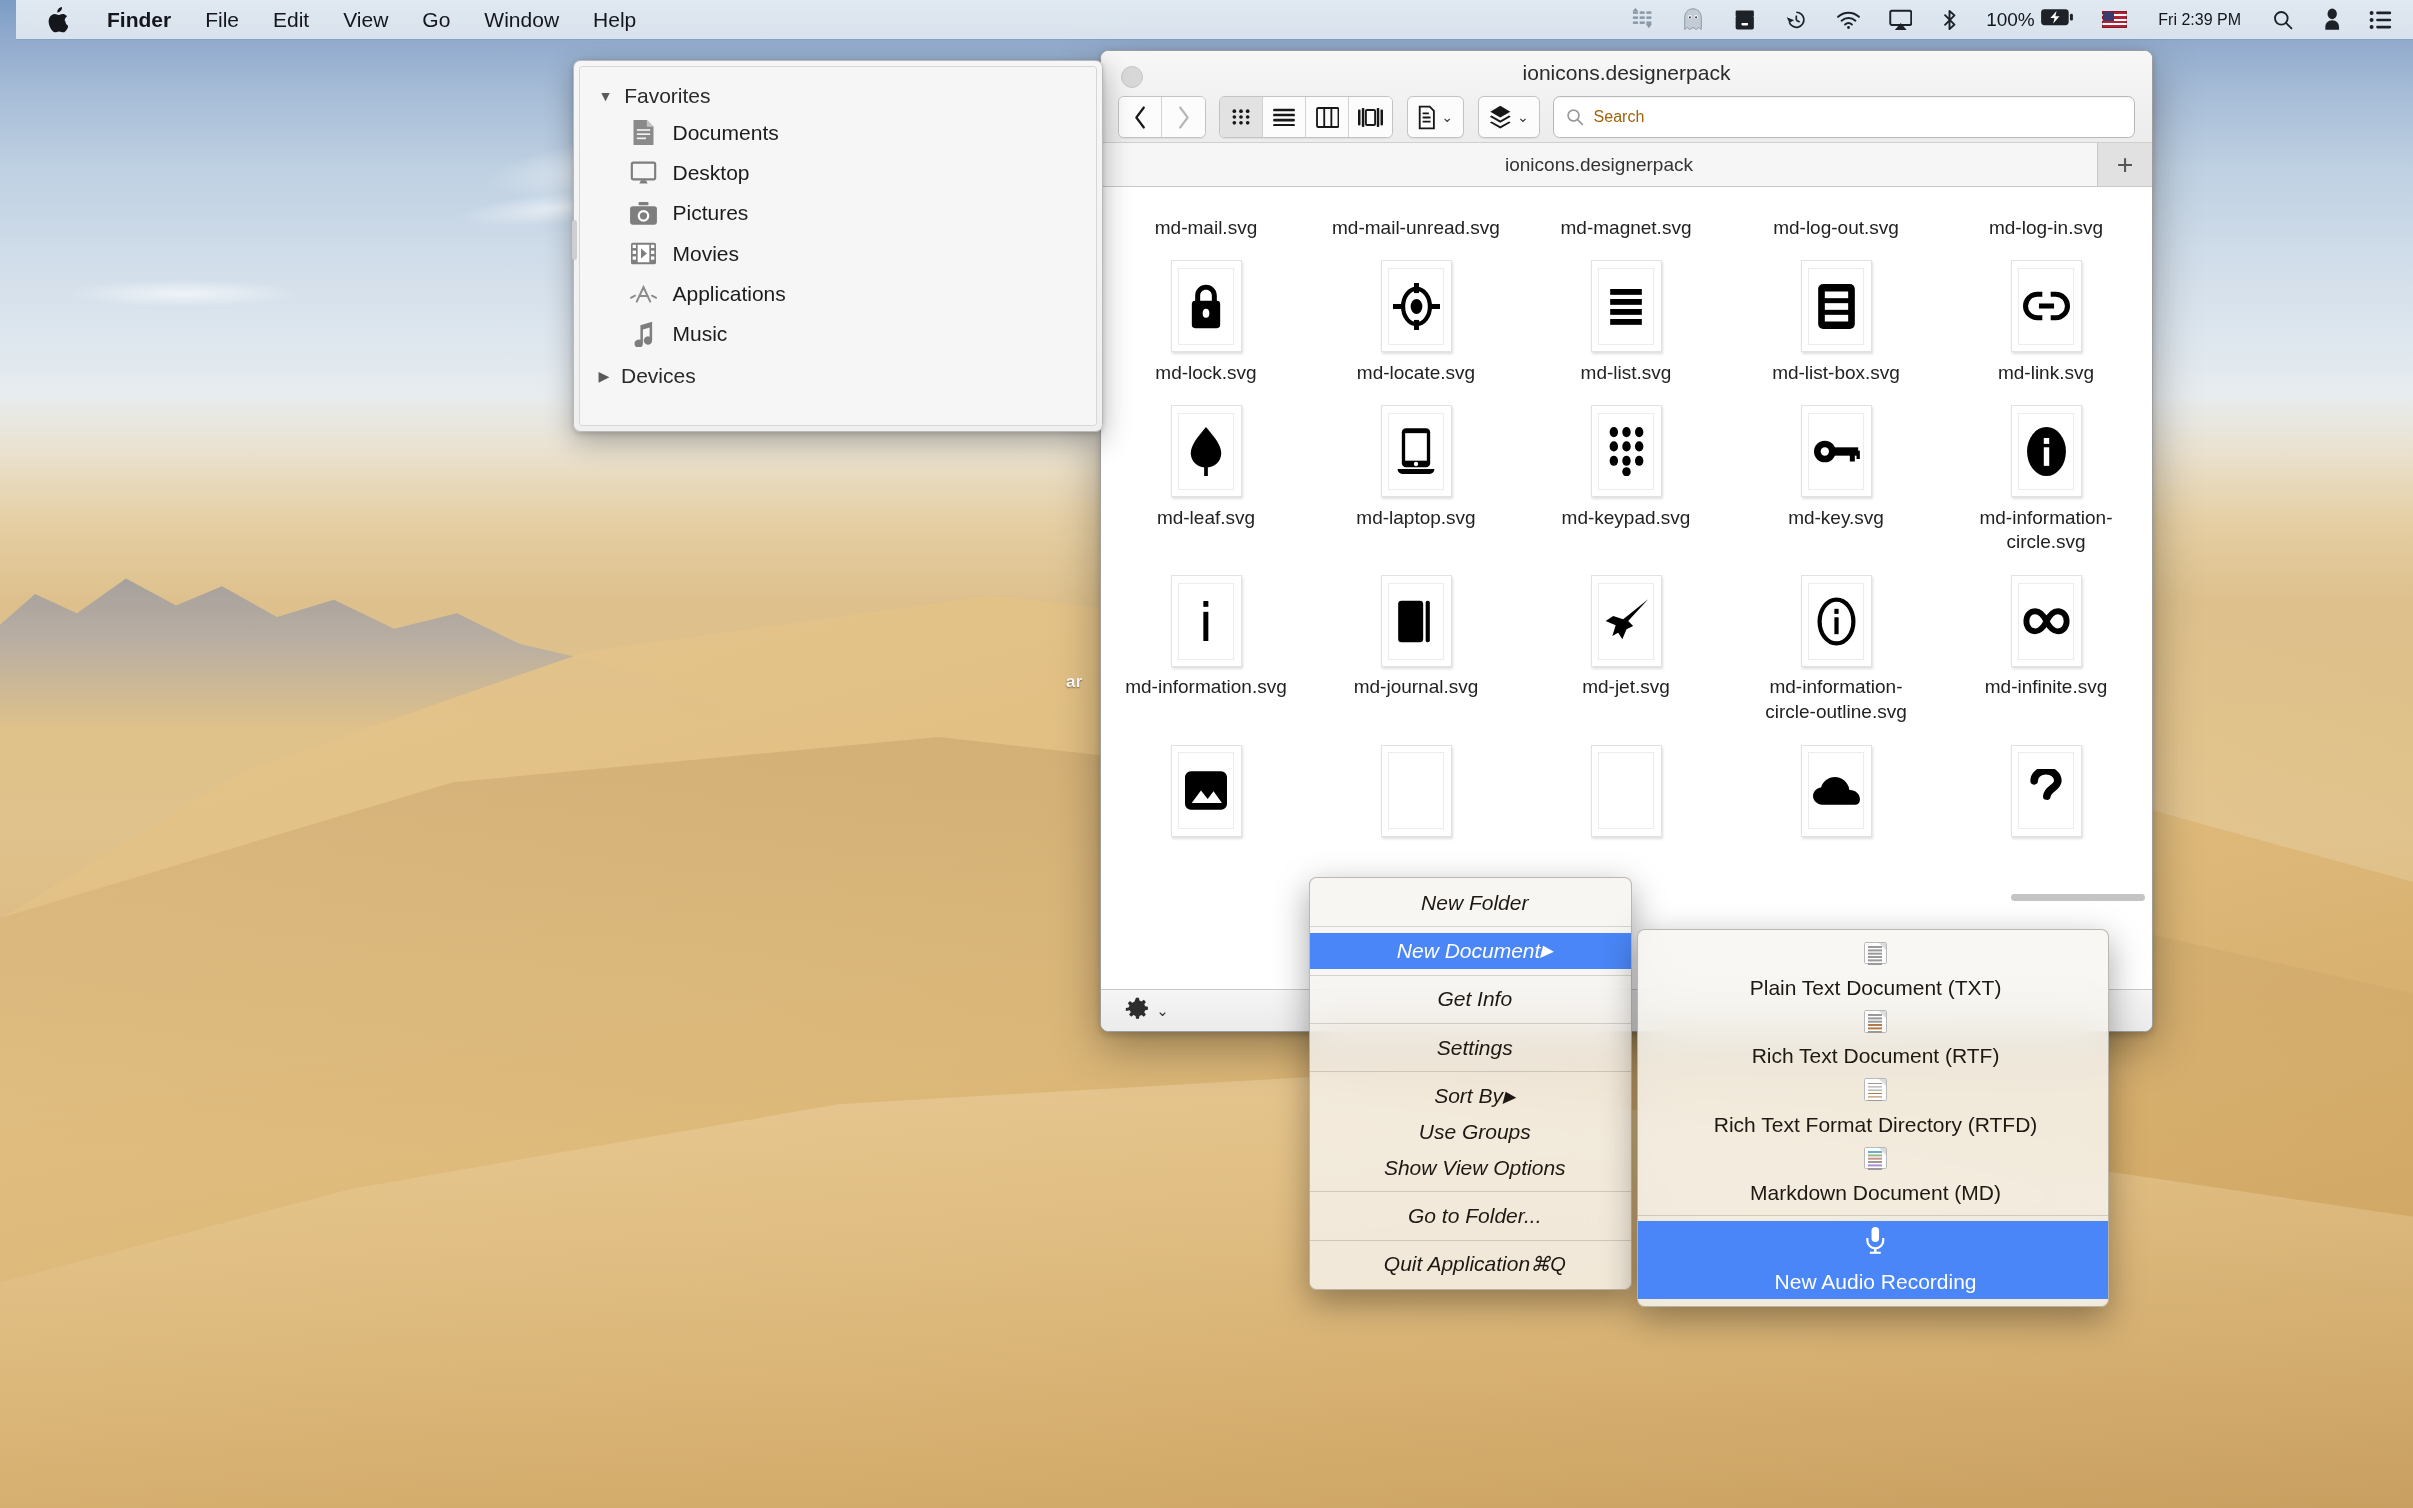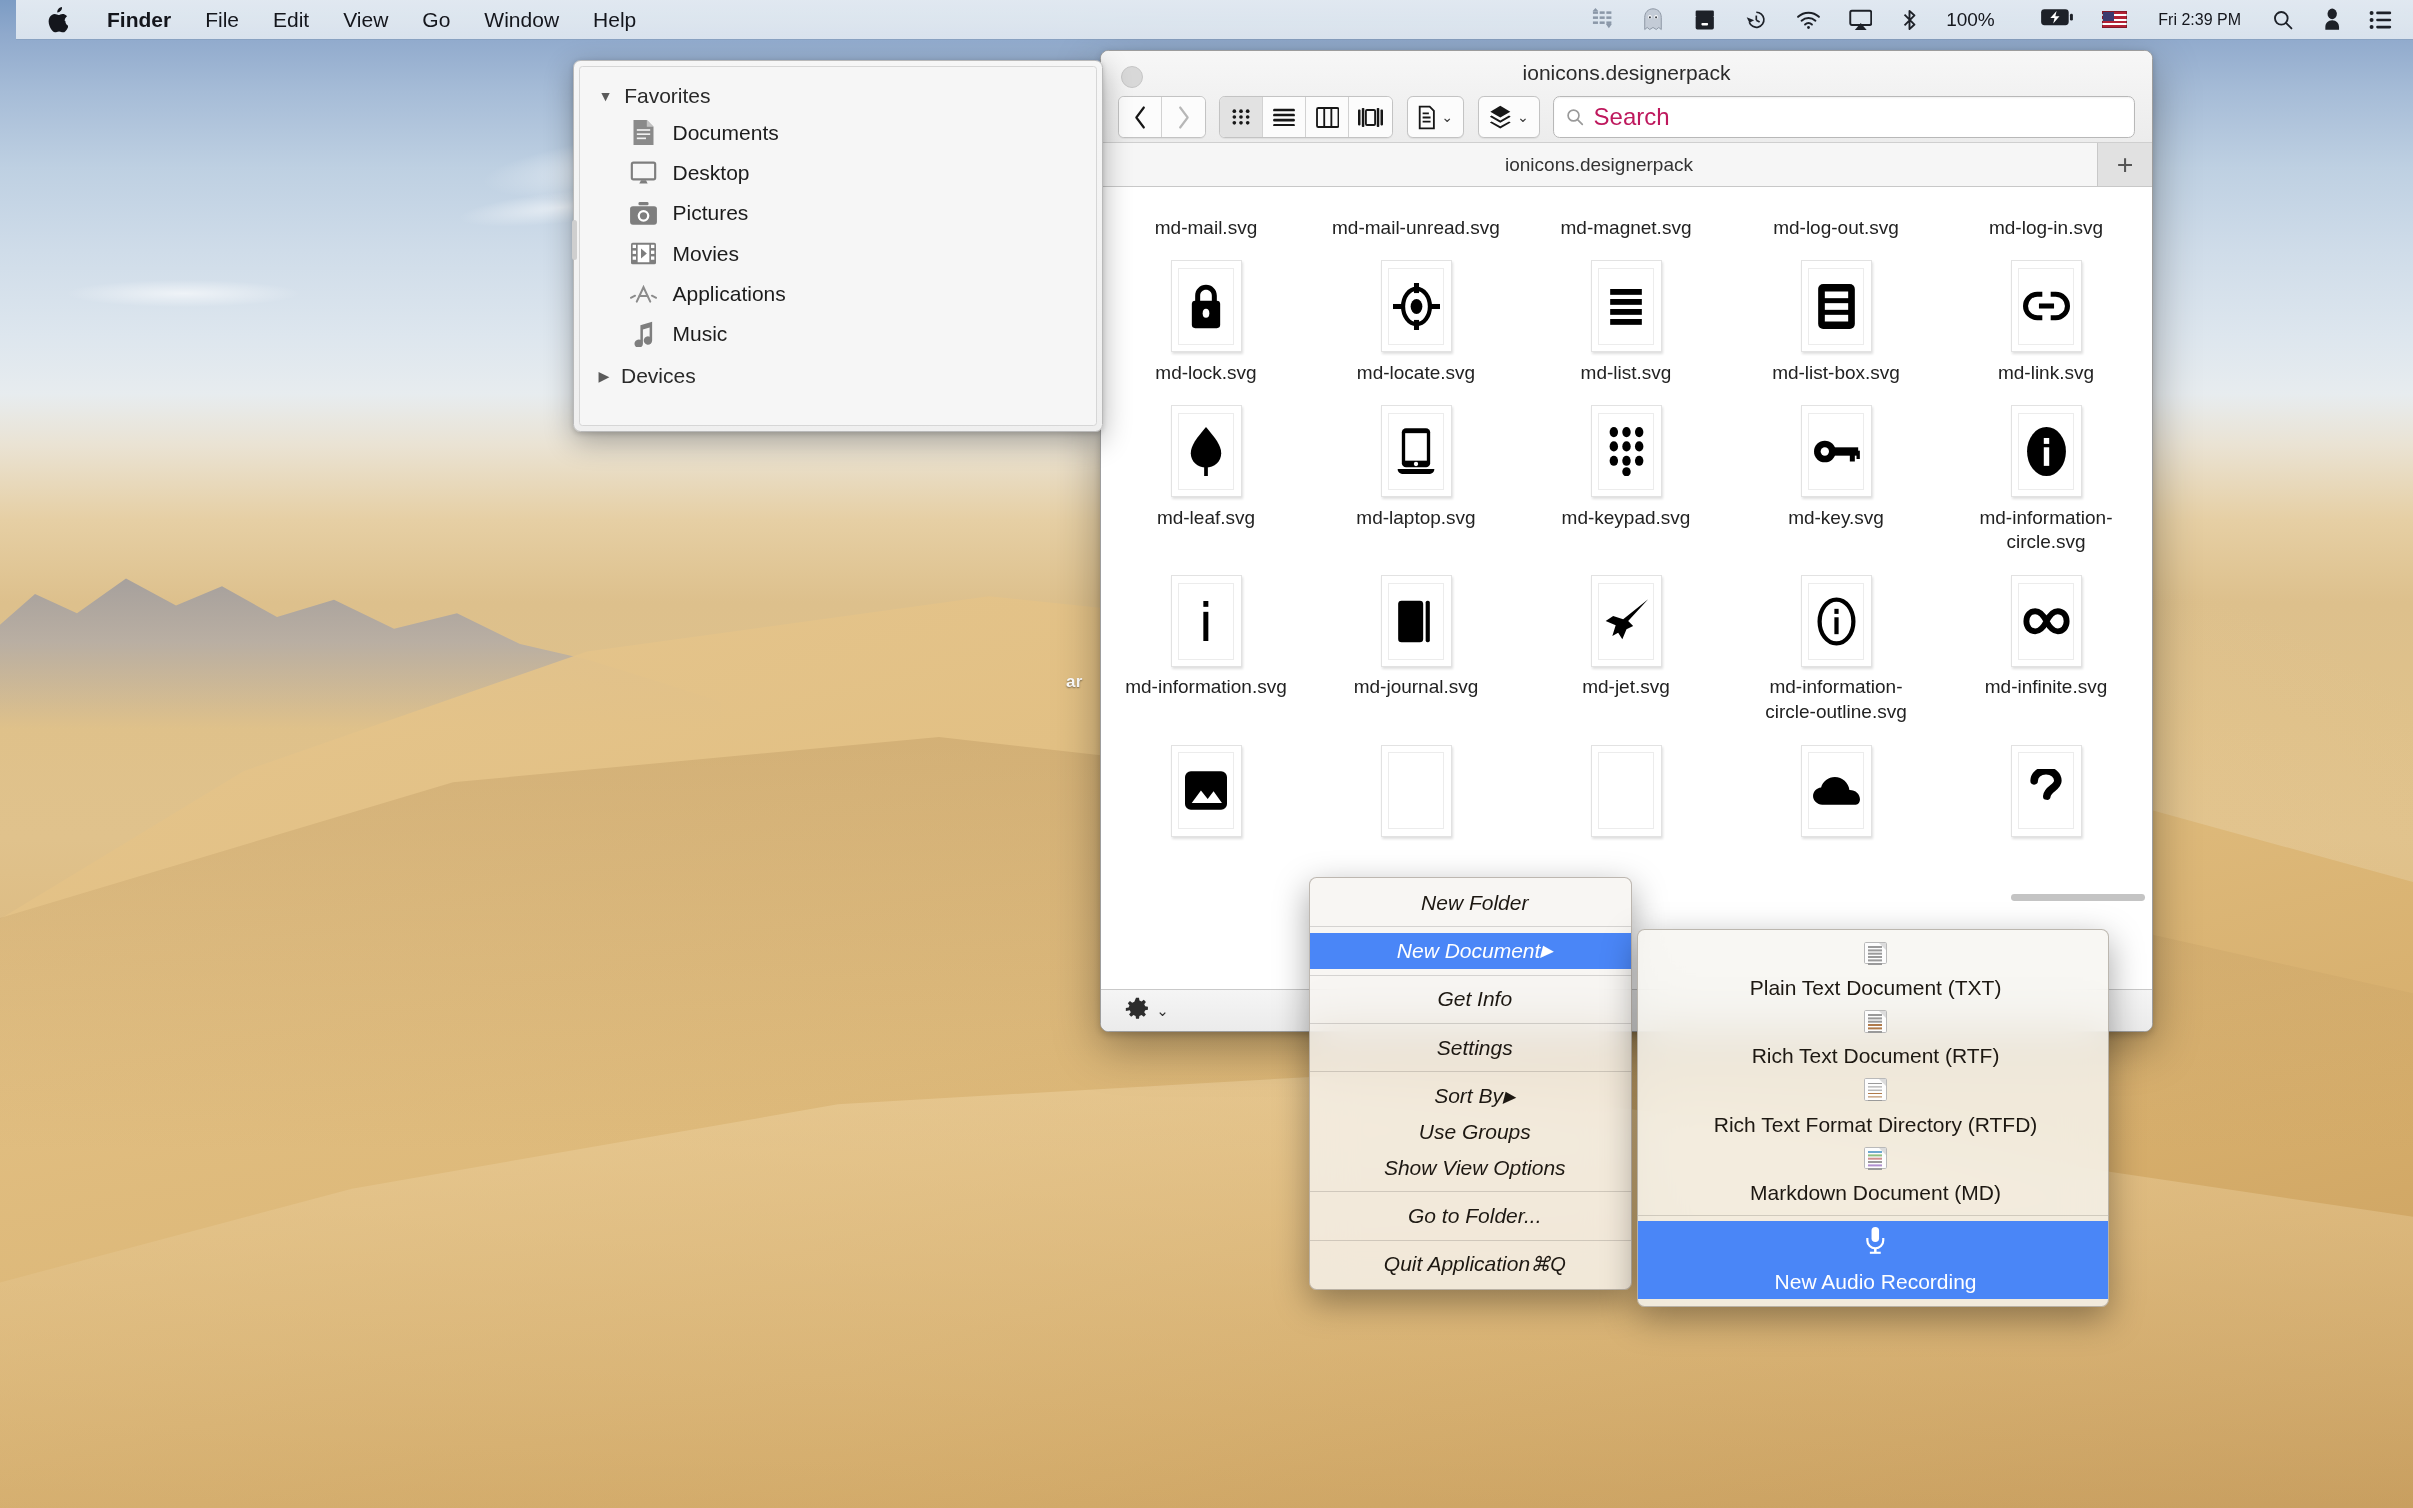--- a/index.html
+++ b/index.html
@@ -80,21 +80,21 @@
     display:flex; align-items:center;
     font-size:21px; color:#14161c;
     box-shadow: 0 0.4px 0 rgba(0,0,0,.13);
     z-index: 50;
   }
   #menubar .apple { padding:0 22px 0 30px; font-size:23.5px; line-height:0; }
   #menubar .apple svg { vertical-align:middle; }
   #menubar .mi { padding:0 17px; white-space:nowrap; cursor:default; }
   #menubar .mi.bold { font-weight:700; }
   #menu-right { margin-left:auto; display:flex; align-items:center; padding-right:22px; gap:0; }
-  #menu-right .sitem { padding:0 14.2px; display:flex; align-items:center; height:39px;gap:40px; }
+  #menu-right .sitem { padding:0 14.2px; display:flex; align-items:center; height:39px; }
   #menu-right .battpct { font-size:19px; padding-right:5px; }
   .flagicon {
     width:25px; height:17.6px; display:inline-block;
     background:
       linear-gradient(to bottom,#b22234 0 15%,#fff 15% 30%,#b22234 30% 45%,#fff 45% 60%,#b22234 60% 75%,#fff 75% 90%,#b22234 90% 100%);
     position:relative; border:0.8px solid rgba(0,0,0,.25);
   }
   .flagicon::before {
     content:""; position:absolute; left:0; top:0; width:11px; height:9.2px;
     background:#3c3b6e;
@@ -169,21 +169,21 @@
     display:flex; align-items:center; gap:5.9px; height:42px; padding:0 10px;
     background:#fcfcfc; border:0.8px solid #c3c3c3; border-radius:5.9px;
     box-shadow:0 0.8px 0.8px rgba(0,0,0,.06);
   }
   .toolbtn .chev { font-size:14.2px; color:#3a3a3a; }
   #searchbox {
     flex:1; height:42px; background:#fff; border:0.8px solid #b8b8b8;
     border-radius:6.7px; display:flex; align-items:center; gap:9.2px;
     padding:0 11.7px; box-shadow:inset 0 0.8px 1.7px rgba(0,0,0,.07);
   }
-  #searchbox .ph { color:#be185d; font-size:24px; }
+  #searchbox .ph { color:#a16207; font-size:16px; }
   #tabbar {
     height:44px; background:#ededed; border-bottom:0.8px solid #c8c8c8;
     display:flex; align-items:stretch;
   }
   #tabbar .tab {
     flex:1; display:flex; align-items:center; justify-content:center;
     font-size:19px; color:#333; background:#f6f6f6;
     border-right:0.8px solid #c8c8c8;
   }
   #tabbar .plus {

